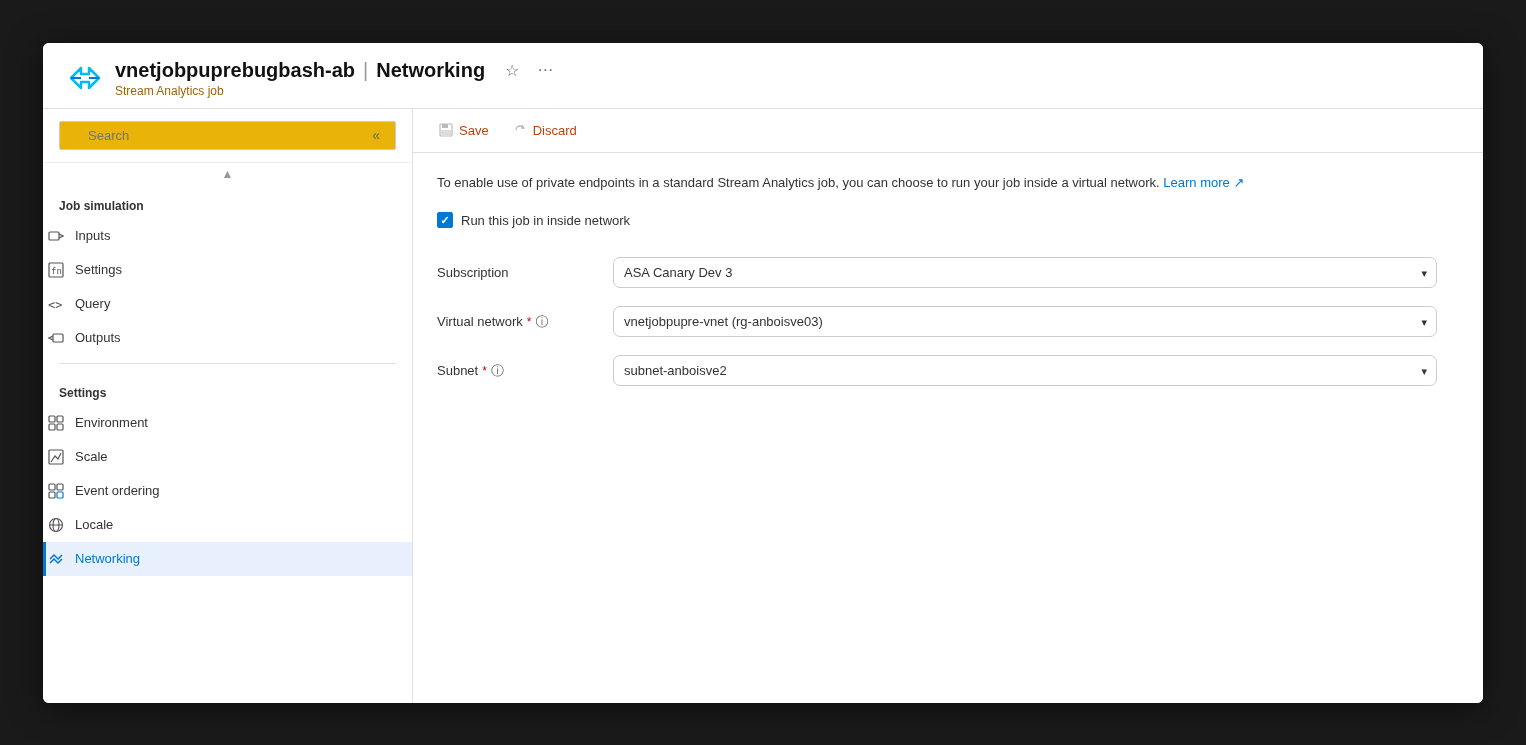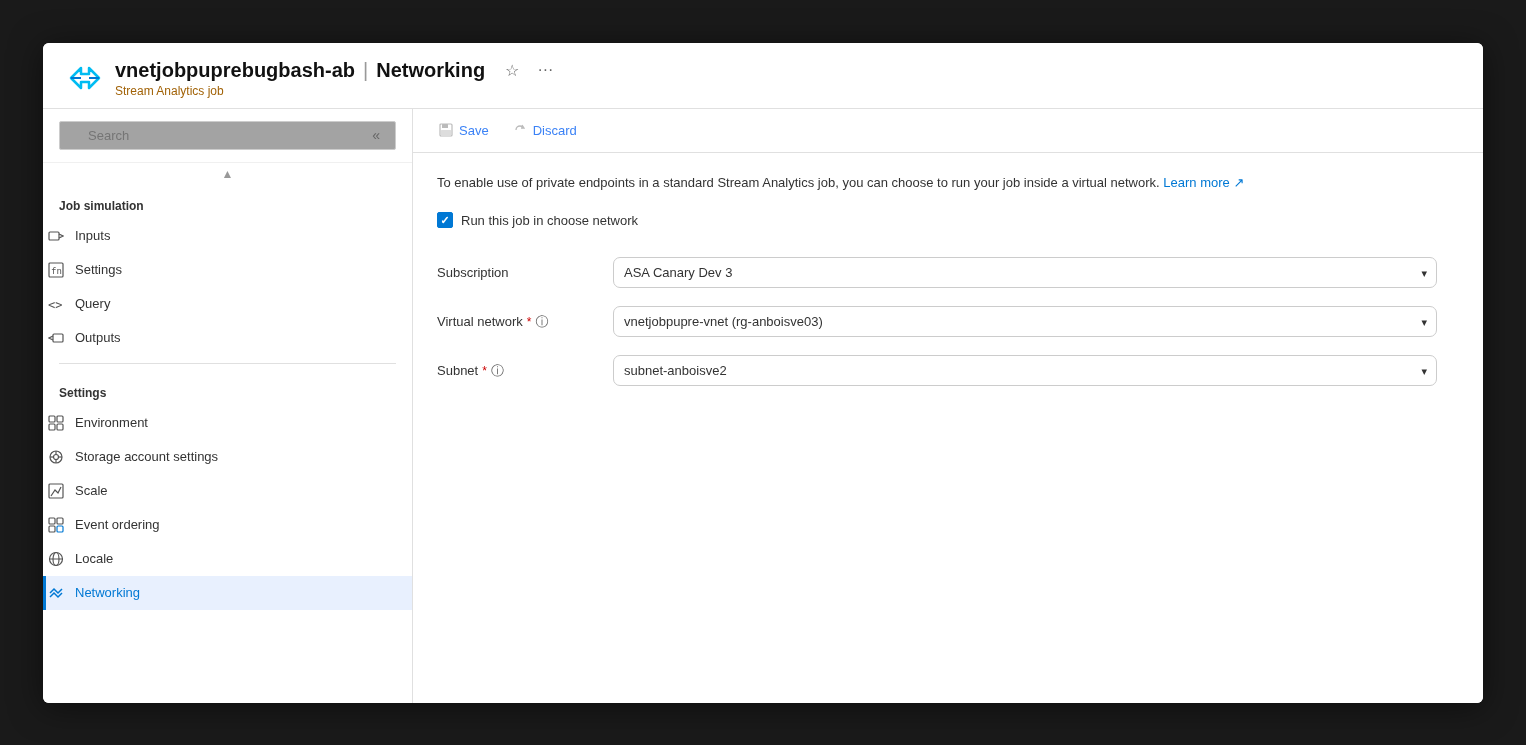--- a/index.html
+++ b/index.html
@@ -92,21 +92,21 @@
       padding: 12px 16px;
       border-bottom: 1px solid #f0f0f0;
     }
     .sidebar-search-input {
       width: 100%;
       padding: 6px 10px 6px 28px;
       border: 1px solid #ccc;
       border-radius: 2px;
       font-size: 13px;
       color: #333;
-      background: #a3a3a3;
+      background: #eab308;
       position: relative;
     }
     .search-icon-inner {
       position: absolute;
       left: 8px;
       top: 50%;
       transform: translateY(-50%);
       color: #666;
       font-size: 13px;
       pointer-events: none;
@@ -182,21 +182,21 @@
       gap: 6px;
       background: none;
       border: none;
       cursor: pointer;
       padding: 6px 10px;
       font-size: 13px;
       color: #666;
       border-radius: 2px;
     }
     .toolbar-btn.disabled {
-      color: #3b82f6;
+      color: #c2410c;
       cursor: not-allowed;
     }
     .content-body {
       padding: 20px 24px;
     }
     .info-text {
       font-size: 13px;
       color: #333;
       margin-bottom: 20px;
       line-height: 1.5;
@@ -380,33 +380,20 @@
           <svg width="16" height="16" viewBox="0 0 16 16" fill="none">
               <rect x="1" y="1" width="6" height="6" rx="1" stroke="#555" stroke-width="1.2"></rect>
               <rect x="9" y="1" width="6" height="6" rx="1" stroke="#555" stroke-width="1.2"></rect>
               <rect x="1" y="9" width="6" height="6" rx="1" stroke="#555" stroke-width="1.2"></rect>
               <rect x="9" y="9" width="6" height="6" rx="1" stroke="#555" stroke-width="1.2"></rect>
             </svg>
         </span>
         <span>Environment</span>
       </div>
 
-      <div class="sidebar-item">
-        <span class="sidebar-item-icon">
-          <svg width="16" height="16" viewBox="0 0 16 16" fill="none">
-              <circle cx="8" cy="8" r="6" stroke="#555" stroke-width="1.2"></circle>
-              <circle cx="8" cy="8" r="2.5" stroke="#555" stroke-width="1.2"></circle>
-              <line x1="8" y1="2" x2="8" y2="5.5" stroke="#555" stroke-width="1.2"></line>
-              <line x1="8" y1="10.5" x2="8" y2="14" stroke="#555" stroke-width="1.2"></line>
-              <line x1="2" y1="8" x2="5.5" y2="8" stroke="#555" stroke-width="1.2"></line>
-              <line x1="10.5" y1="8" x2="14" y2="8" stroke="#555" stroke-width="1.2"></line>
-            </svg>
-        </span>
-        <span>Storage account settings</span>
-      </div>
 
       <div class="sidebar-item">
         <span class="sidebar-item-icon">
           <svg width="16" height="16" viewBox="0 0 16 16" fill="none">
               <rect x="1" y="1" width="14" height="14" rx="1" stroke="#555" stroke-width="1.2"></rect>
               <polyline points="3,13 7,7 10,10 13,4" stroke="#555" stroke-width="1.2" fill="none"></polyline>
             </svg>
         </span>
         <span>Scale</span>
       </div>
@@ -470,21 +457,21 @@
           <span>To enable use of private endpoints in a standard Stream Analytics job, you can choose to run your job inside a virtual network.</span>
           <a href="#">
             <span>Learn more</span> ↗
           </a>
         </p>
 
         <div class="checkbox-row">
           <div class="checkbox-custom">
             <span class="checkmark">✓</span>
           </div>
-          <label>Run this job in choose network</label>
+          <label>Run this job in inside network</label>
         </div>
 
         <div class="form-rows">
 
           <div class="form-row">
             <div class="form-label">
               <span>Subscription</span>
             </div>
             <div class="select-wrapper">
               <select class="select-field">

